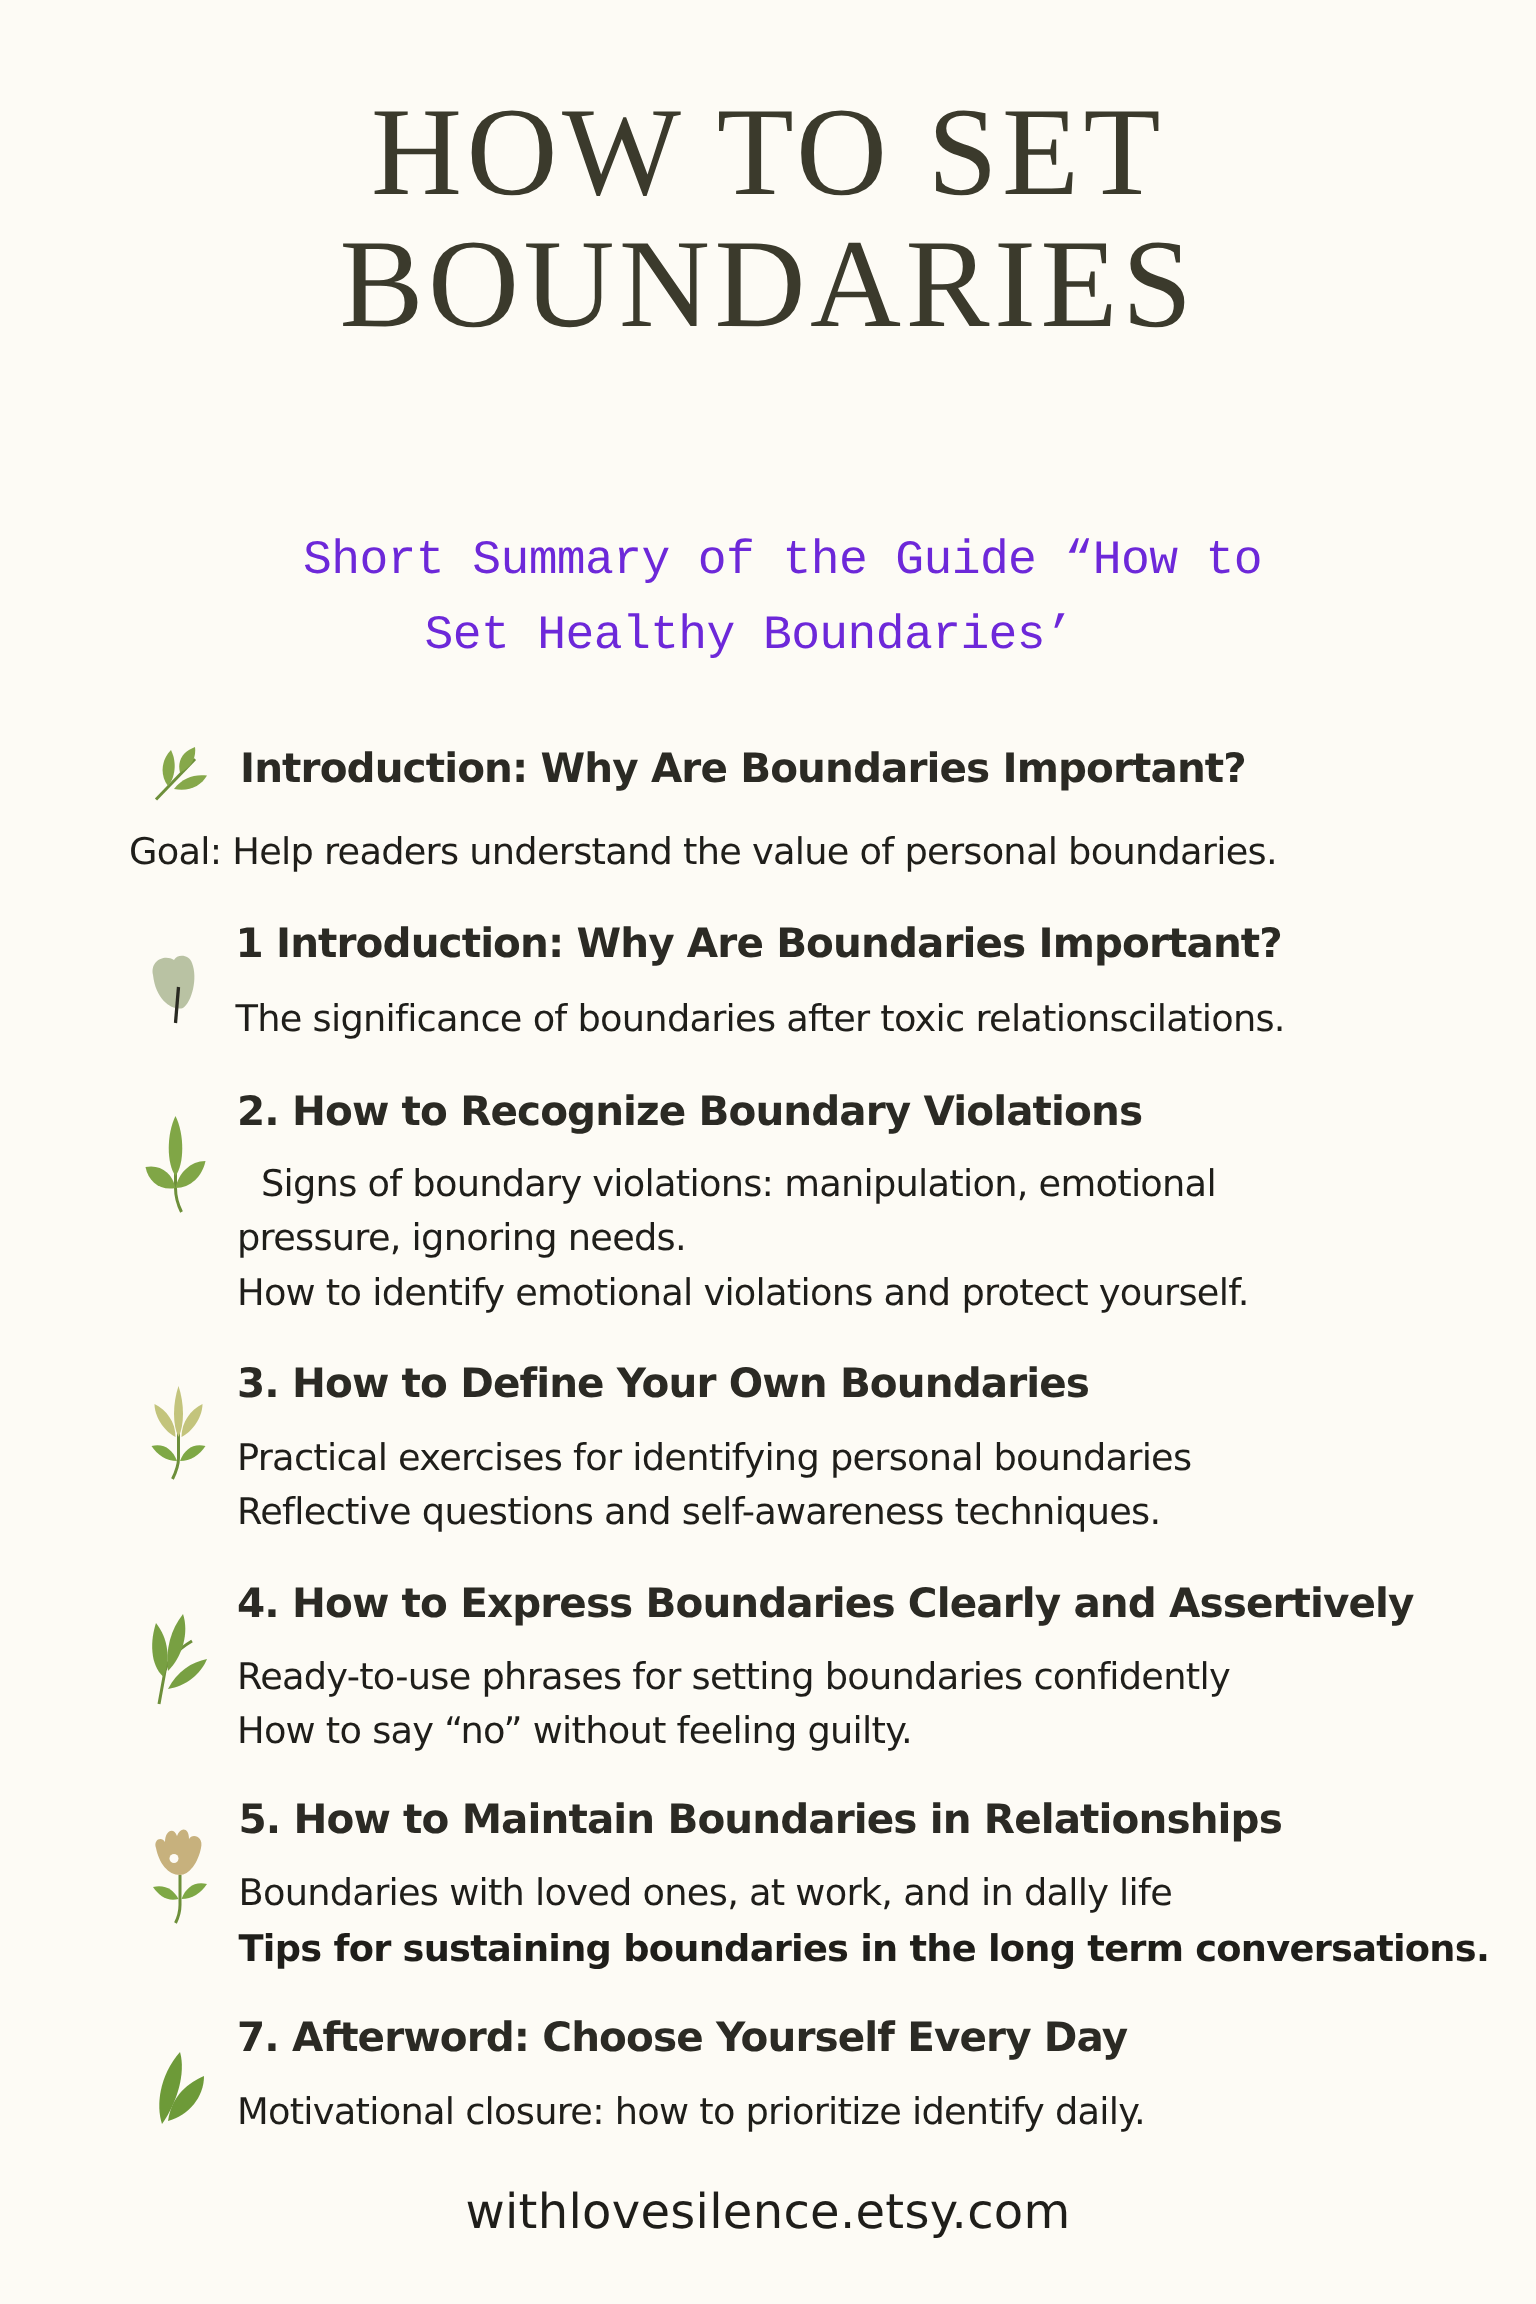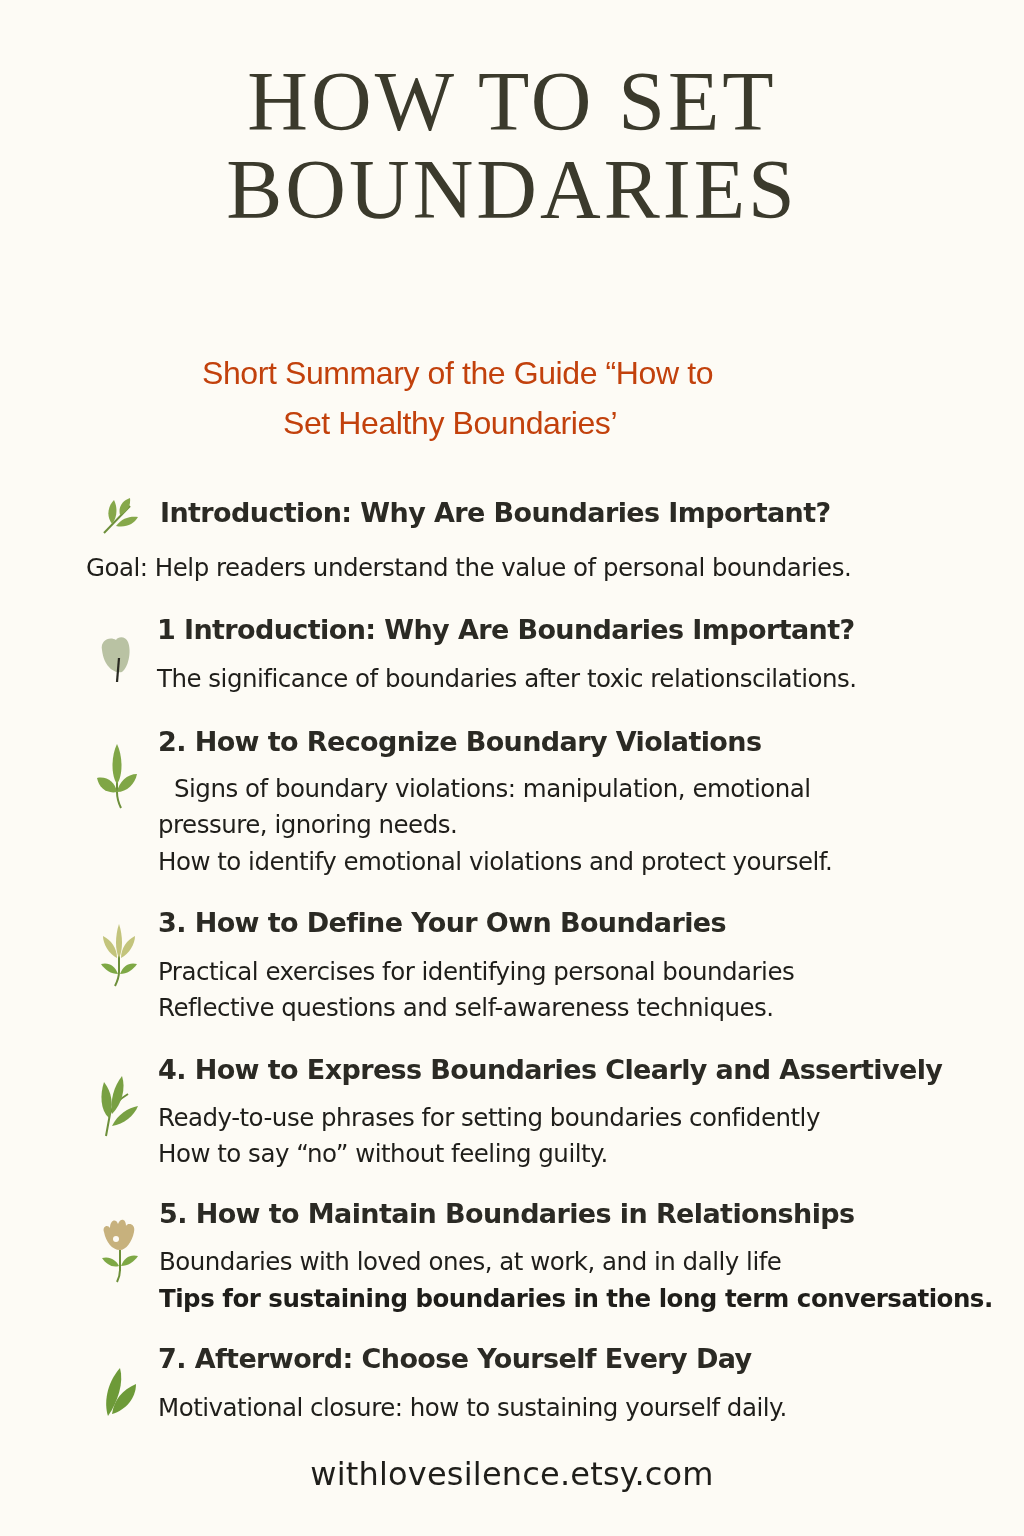--- a/index.html
+++ b/index.html
@@ -16,23 +16,23 @@
     font-family: "Liberation Serif", "DejaVu Serif", serif;
     color: #3b3a2c;
     font-size: 84px;
     line-height: 88px;
     letter-spacing: 3px;
     font-weight: normal;
   }
   .title div { white-space: nowrap; }
   .subtitle {
     position: absolute; top: 355px;
-    font-family: Liberation Sans, sans-serif;
+    font-family: Liberation Mono, monospace;
     font-size: 32px;
-    color: #c2410c;
+    color: #6d28d9;
     white-space: nowrap;
     letter-spacing: -0.4px;
   }
   .sub1 { left: 202px; }
   .sub2 { left: 283px; top: 405px; }
 
   .heading {
     position: absolute;
     font-family: "DejaVu Sans", sans-serif;
     font-weight: bold;
@@ -129,15 +129,15 @@
 </svg>
 <div class="heading" style="left:159px;top:1198px;">5. How to Maintain Boundaries in Relationships</div>
 <div class="body-text" style="left:159px;top:1247px;">Boundaries with loved ones, at work, and in dally life</div>
 <div class="body-text" style="left:159px;top:1284px;font-weight:bold;">Tips for sustaining boundaries in the long term        conversations.</div>
 
 <svg class="icon" style="left:100px;top:1360px" width="40" height="58" viewBox="0 0 40 58">
   <path d="M8 56 C4 44 6 24 20 8 C24 22 18 42 8 56Z" fill="#6d9a38"></path>
   <path d="M12 54 C14 40 22 30 36 24 C36 38 26 50 12 54Z" fill="#6d9a38"></path>
 </svg>
 <div class="heading" style="left:158px;top:1343px;">7. Afterword: Choose Yourself Every Day</div>
-<div class="body-text" style="left:158px;top:1393px;">Motivational closure: how to sustaining yourself  daily.</div>
+<div class="body-text" style="left:158px;top:1393px;">Motivational closure: how to prioritize identify  daily.</div>
 
 <div class="footer">withlovesilence.etsy.com</div>
 
 </body></html>

